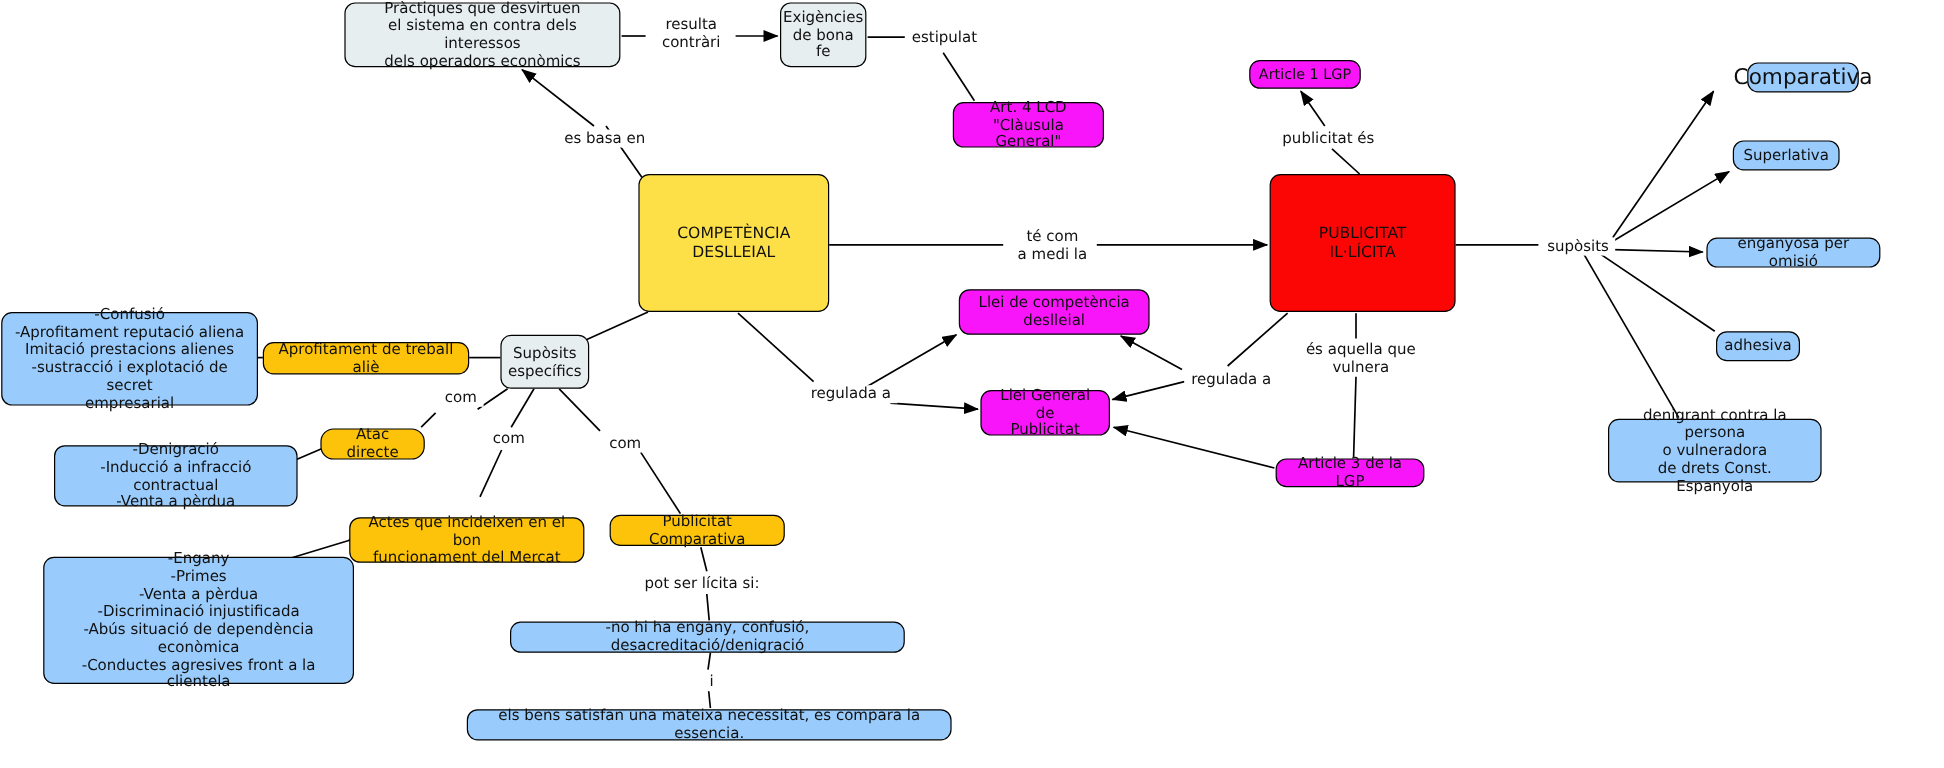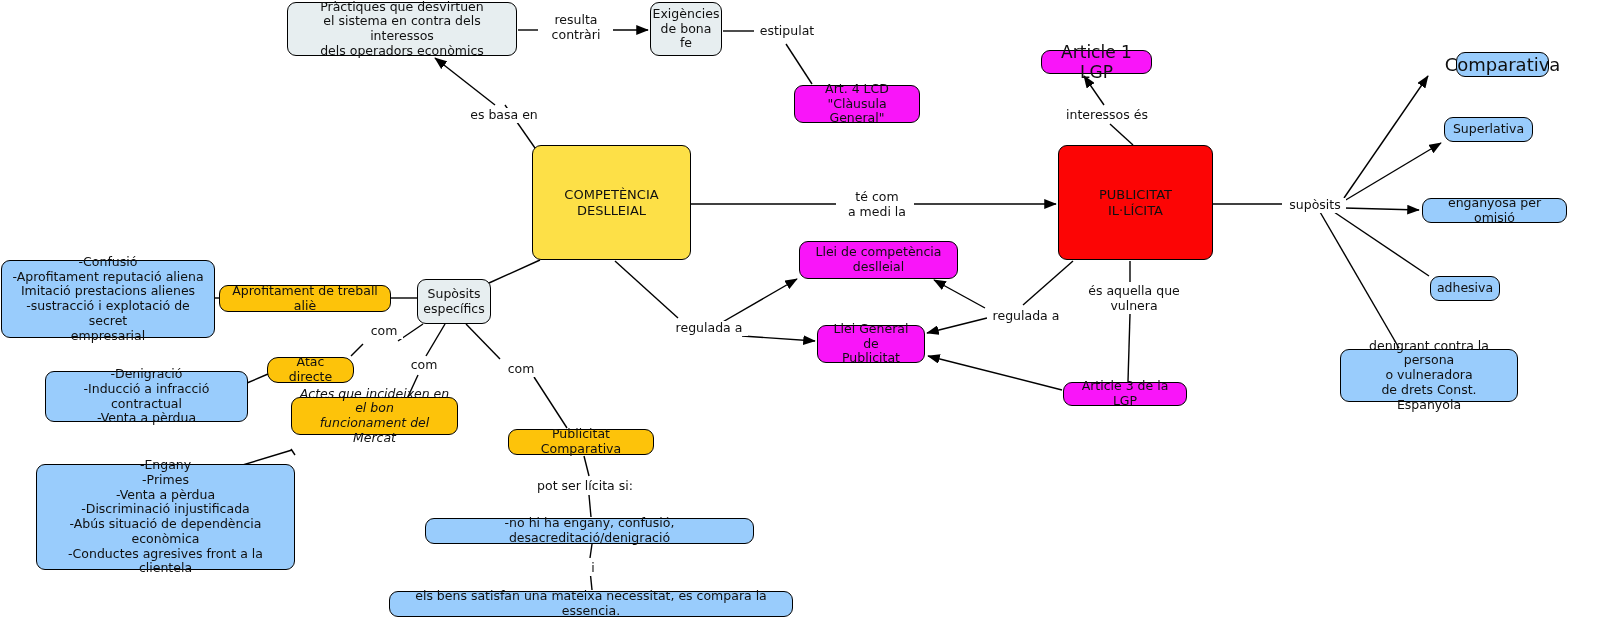--- a/index.html
+++ b/index.html
@@ -128,36 +128,36 @@
       <div class="node n-grey" style="left: 287px; top: 2px; width: 230px; height: 54px; font-size: 12.5px;">Pràctiques que desvirtuen
 el sistema en contra dels interessos
 dels operadors econòmics</div>
       <div class="node n-grey" style="left: 650px; top: 2px; width: 72px; height: 54px; font-size: 12.5px;">Exigències
 de bona
 fe</div>
       <div class="node n-magenta" style="left: 746px; top: 85px; width: 126px; height: 38px; font-size: 12.5px; margin-left: 48px;">Art. 4 LCD
 "Clàusula General"</div>
       <div class="node n-blue-dark" style="left: 532px; top: 145px; width: 159px; height: 115px; font-size: 13px;">COMPETÈNCIA
 DESLLEIAL</div>
-      <div class="node n-magenta" style="left: 1041px; top: 50px; width: 111px; height: 24px; font-size: 17px;">Article 1 LGP</div>
+      <div class="node n-magenta" style="left: 1041px; top: 50px; width: 93px; height: 24px; font-size: 12px;">Article 1 LGP</div>
       <div class="node n-red" style="left: 1058px; top: 145px; width: 155px; height: 115px; font-size: 13px;">PUBLICITAT
 IL·LÍCITA</div>
       <div class="node n-blue-light" style="left: 1px; top: 260px; width: 214px; height: 78px; font-size: 12.5px;">-Confusió
 -Aprofitament reputació aliena
 Imitació prestacions alienes
 -sustracció i explotació de secret
 empresarial</div>
       <div class="node n-orange" style="left: 219px; top: 285px; width: 172px; height: 27px; font-size: 12.5px;">Aprofitament de treball aliè</div>
       <div class="node n-grey" style="left: 417px; top: 279px; width: 74px; height: 45px; font-size: 12.5px;">Supòsits
 específics</div>
       <div class="node n-orange" style="left: 267px; top: 357px; width: 87px; height: 26px; font-size: 12.5px; border-radius: 11px;">Atac directe</div>
       <div class="node n-blue-light" style="left: 45px; top: 371px; width: 203px; height: 51px; font-size: 12.5px;">-Denigració
 -Inducció a infracció contractual
 -Venta a pèrdua</div>
-      <div class="node n-orange" style="left: 291px; top: 397px; width: 167px; height: 38px; font-size: 12.5px; font-style: italic;">Actes que incideixen en el bon
+      <div class="node n-orange" style="left: 291px; top: 431px; width: 196px; height: 38px; font-size: 12.5px;">Actes que incideixen en el bon
 funcionament del Mercat</div>
       <div class="node n-orange" style="left: 508px; top: 429px; width: 146px; height: 26px; font-size: 12.5px;">Publicitat Comparativa</div>
       <div class="node n-blue-light" style="left: 36px; top: 464px; width: 259px; height: 106px; font-size: 12.5px;">-Engany
 -Primes
 -Venta a pèrdua
 -Discriminació injustificada
 -Abús situació de dependència econòmica
 -Conductes agresives front a la clientela</div>
       <div class="node n-magenta" style="left: 799px; top: 241px; width: 159px; height: 38px; font-size: 12.5px;">Llei de competència
 deslleial</div>
@@ -173,21 +173,21 @@
 de drets Const. Espanyola</div>
       <div class="node n-blue-light" style="left: 425px; top: 518px; width: 329px; height: 26px; font-size: 12.5px;">-no hi ha engany, confusió, desacreditació/denigració</div>
       <div class="node n-blue-light" style="left: 389px; top: 591px; width: 404px; height: 26px; font-size: 12.5px;">els bens satisfan una mateixa necessitat, es compara la essencia.</div>
     </div>
 
   <div id="label-layer">
       <div class="lbl" style="left: 539px; top: 13px; width: 70px; font-size: 12.5px;">resulta
 contràri</div>
       <div class="lbl" style="left: 755px; top: 24px; width: 60px; font-size: 12.5px;">estipulat</div>
       <div class="lbl" style="left: 464px; top: 108px; width: 76px; font-size: 12.5px;">es basa en</div>
-      <div class="lbl" style="left: 1062px; top: 108px; width: 86px; font-size: 12.5px;">interessos és</div>
+      <div class="lbl" style="left: 1062px; top: 108px; width: 86px; font-size: 12.5px;">publicitat és</div>
       <div class="lbl" style="left: 840px; top: 190px; width: 70px; font-size: 12.5px;">té com
 a medi la</div>
       <div class="lbl" style="left: 1284px; top: 198px; width: 58px; font-size: 12.5px;">supòsits</div>
       <div class="lbl" style="left: 1082px; top: 284px; width: 100px; font-size: 12.5px;">és aquella que
 vulnera</div>
       <div class="lbl" style="left: 987px; top: 309px; width: 74px; font-size: 12.5px;">regulada a</div>
       <div class="lbl" style="left: 670px; top: 321px; width: 74px; font-size: 12.5px;">regulada a</div>
       <div class="lbl" style="left: 365px; top: 324px; width: 34px; font-size: 12.5px;">com</div>
       <div class="lbl" style="left: 405px; top: 358px; width: 34px; font-size: 12.5px;">com</div>
       <div class="lbl" style="left: 502px; top: 362px; width: 34px; font-size: 12.5px;">com</div>

